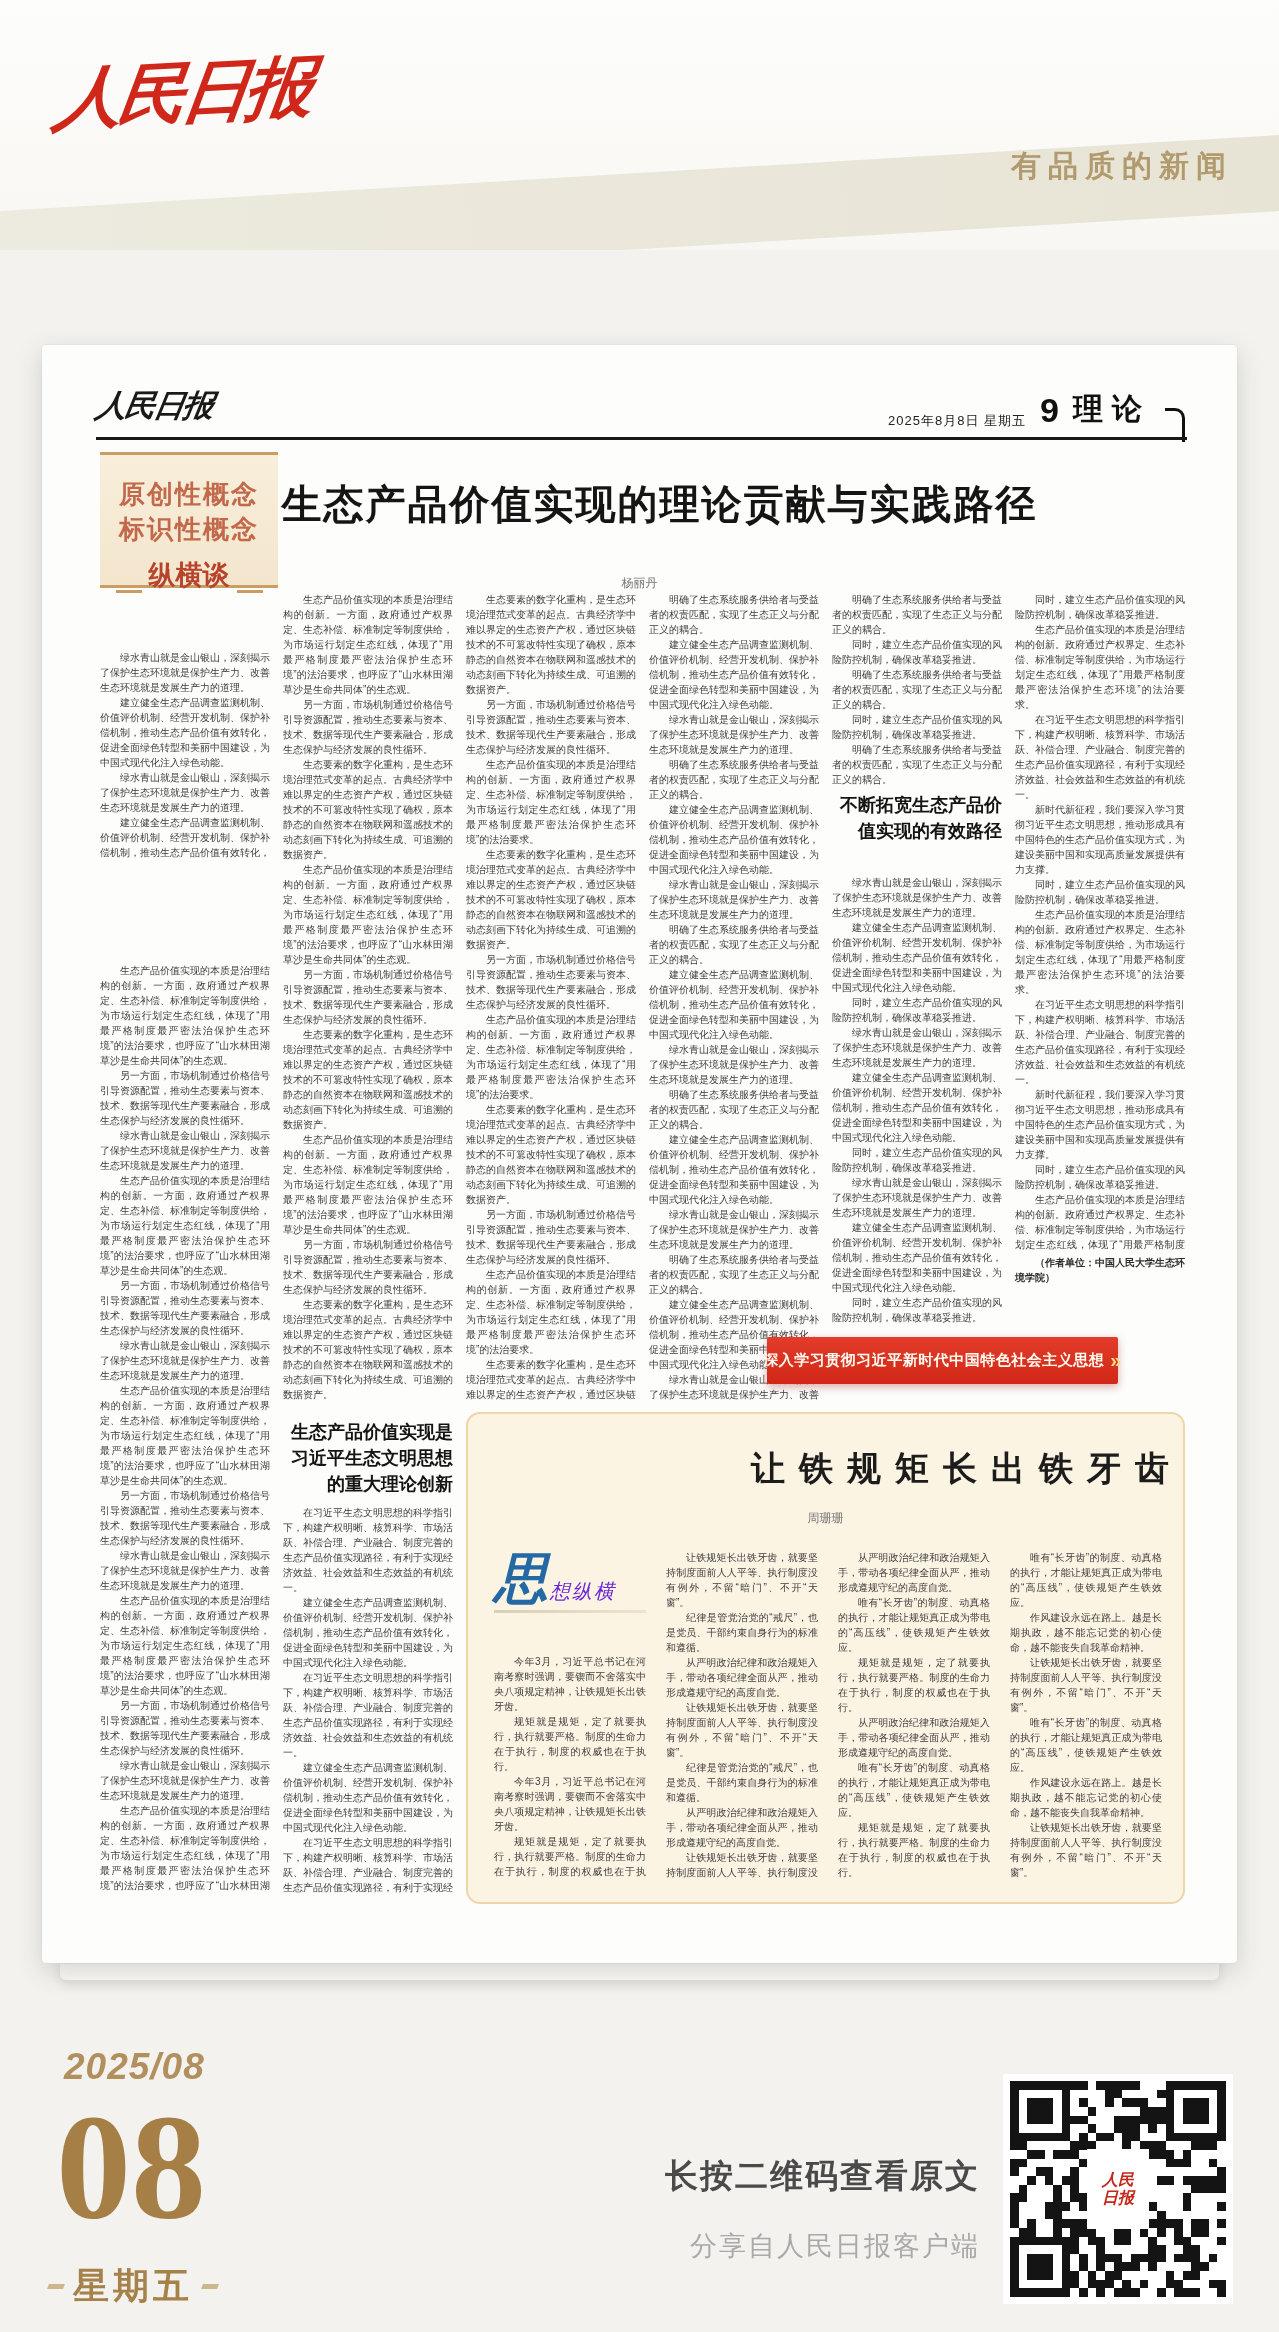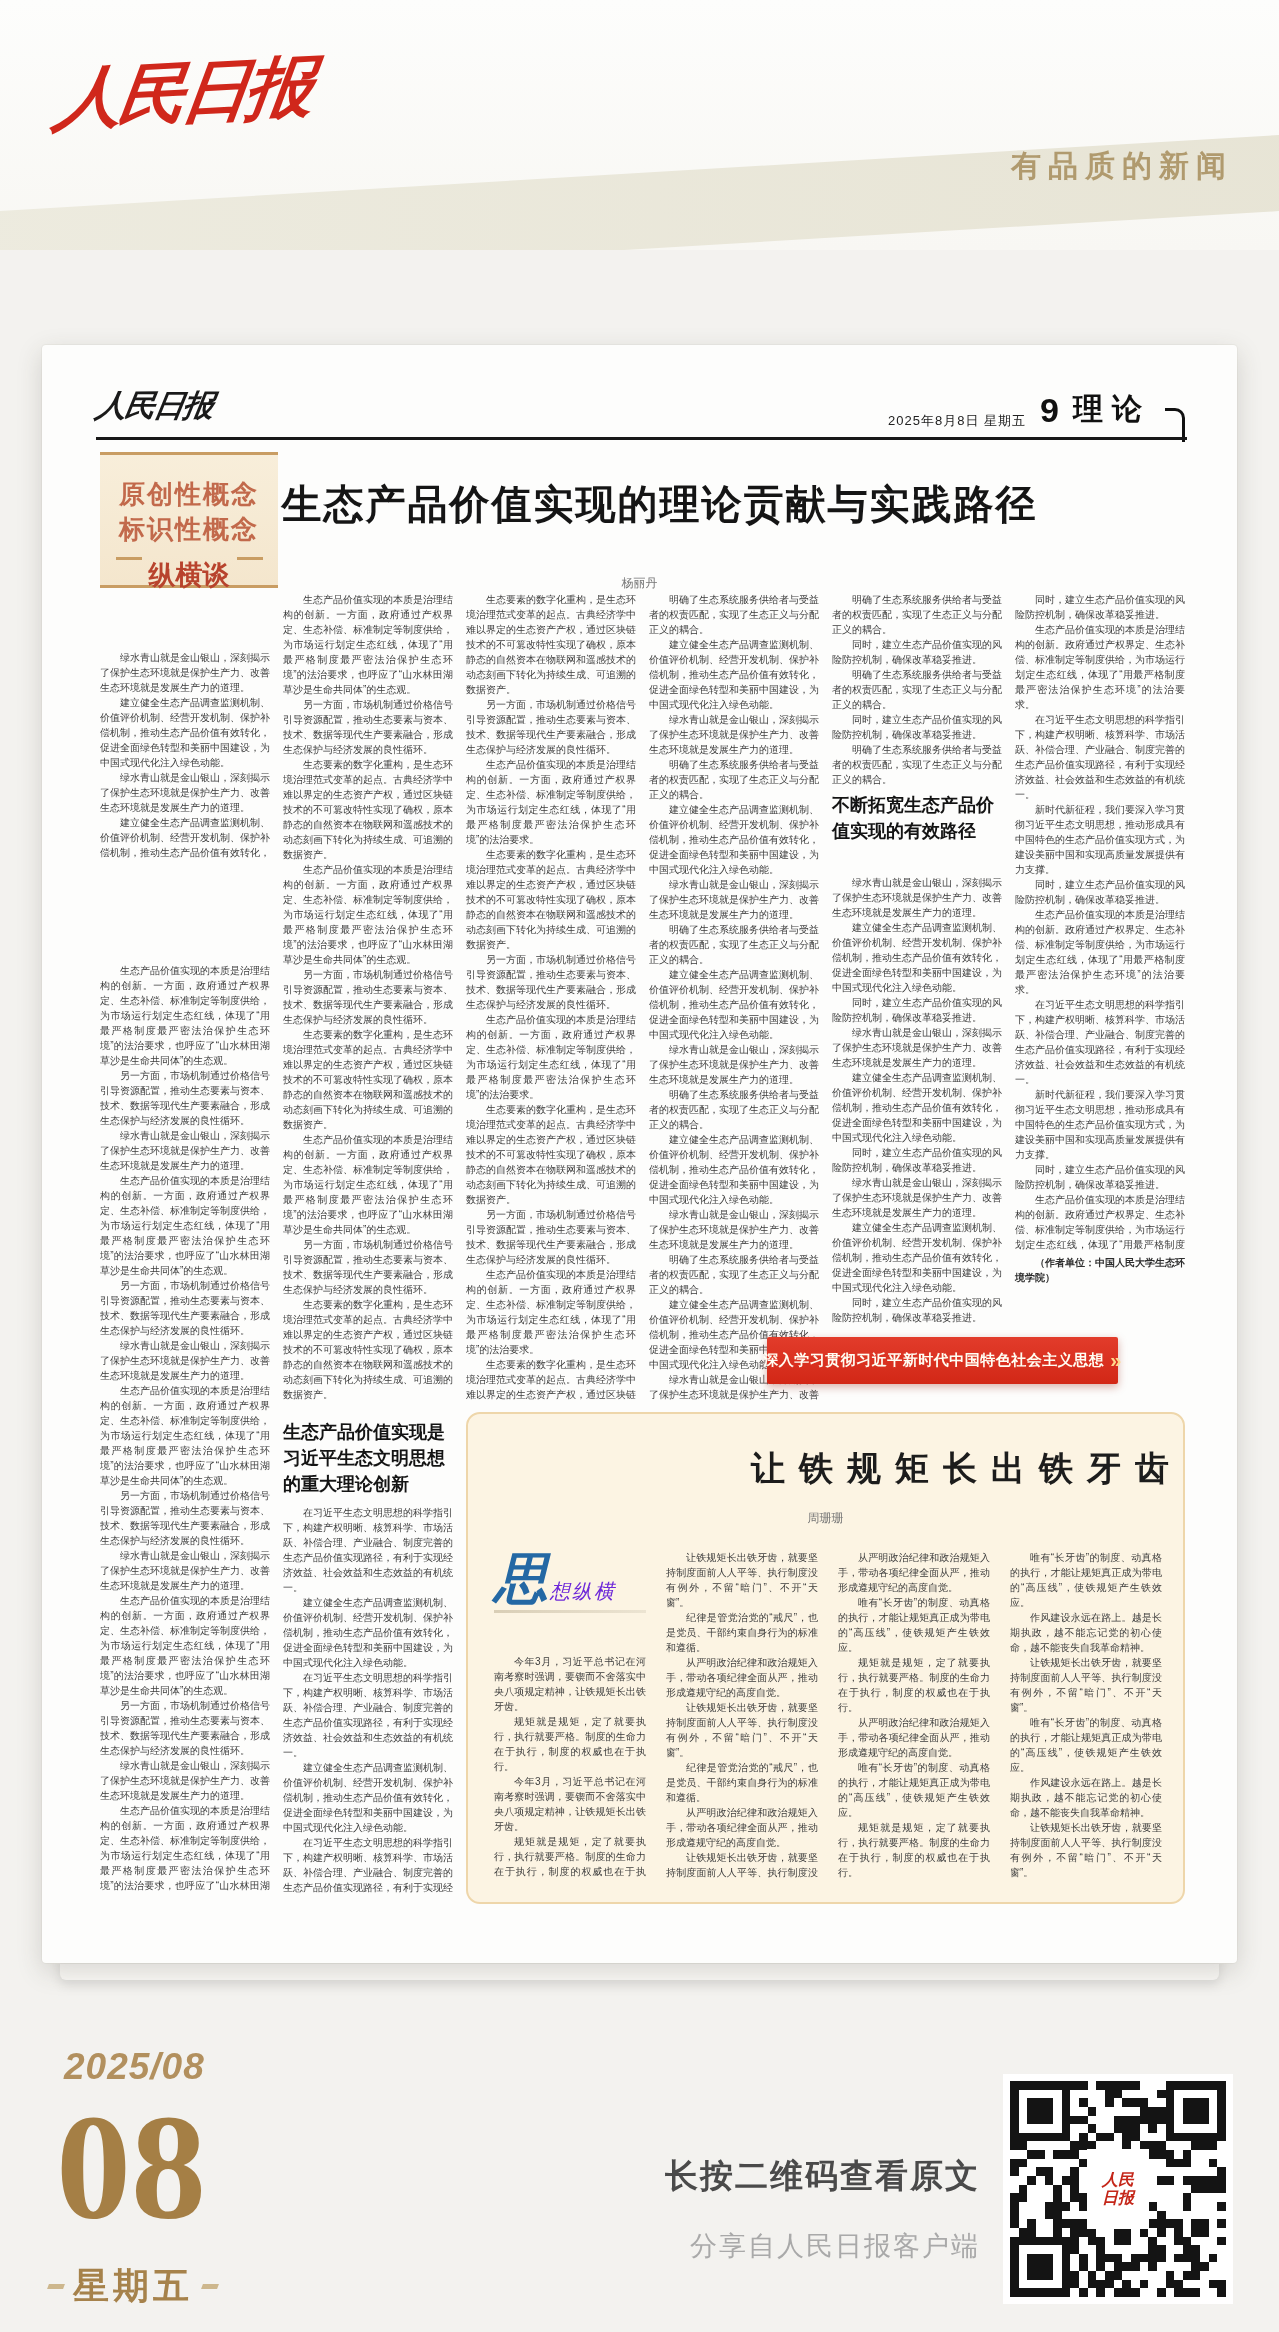--- a/index.html
+++ b/index.html
@@ -39,27 +39,27 @@
 
   .headline { position:absolute; left:110px; right:70px; top:132px; text-align:center;
     font-size:40px; font-weight:800; color:#151515; letter-spacing:2px; white-space:nowrap; }
   .lead-author { position:absolute; left:0; right:0; top:230px; text-align:center; font-size:12px; color:#777; }
 
   .tag-box { position:absolute; left:58px; top:107px; width:178px; height:136px;
     background:linear-gradient(180deg,#f8eeda,#f4e6cd);
     border-top:3px solid #c99d63; border-bottom:3px solid #c99d63; text-align:center; padding-top:22px; }
   .tag-line { font-size:26px; font-weight:800; color:#c2694b; letter-spacing:2px; line-height:1.35; }
   .tag-line3 { margin-top:10px; font-size:27px; font-weight:800; color:#b8432d;
-    display:flex; align-items:flex-start; justify-content:center; gap:7px; }
+    display:flex; align-items:flex-end; justify-content:center; gap:7px; }
   .tag-line3 i { display:block; width:26px; height:3px; background:#c99d63; }
 
   .col { position:absolute; width:170px; overflow:hidden; font-size:10px; line-height:15px;
     color:#3c3c3c; text-align:justify; }
   .col p, .sx-col p { text-indent:2em; margin:0; }
-  .subhead { position:absolute; width:170px; text-align:left; font-weight:800;
+  .subhead { position:absolute; width:170px; text-align:right; font-weight:800;
     font-size:18px; line-height:26px; color:#141414; }
   .attribution { position:absolute; left:973px; top:910px; width:170px; font-size:10px;
     line-height:15px; color:#2e2e2e; text-indent:2em; font-weight:700; }
 
   .banner { position:absolute; left:725px; top:992px; width:351px; height:47px;
     background:linear-gradient(180deg,#e23c2b,#d22716); color:#fffef3;
     display:flex; align-items:center; justify-content:center; gap:6px;
     font-size:15px; font-weight:700; letter-spacing:.5px; border-radius:2px;
     box-shadow:0 3px 8px rgba(150,30,15,.35); white-space:nowrap; }
   .banner .arrow { color:#ffd98c; font-size:20px; font-weight:800; }

